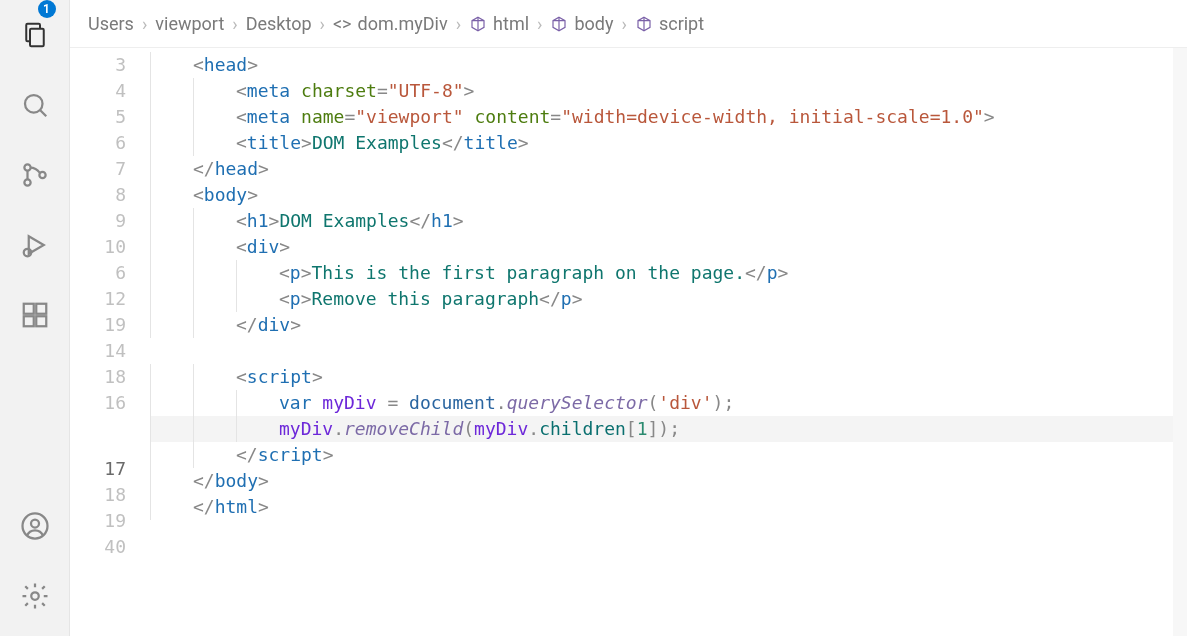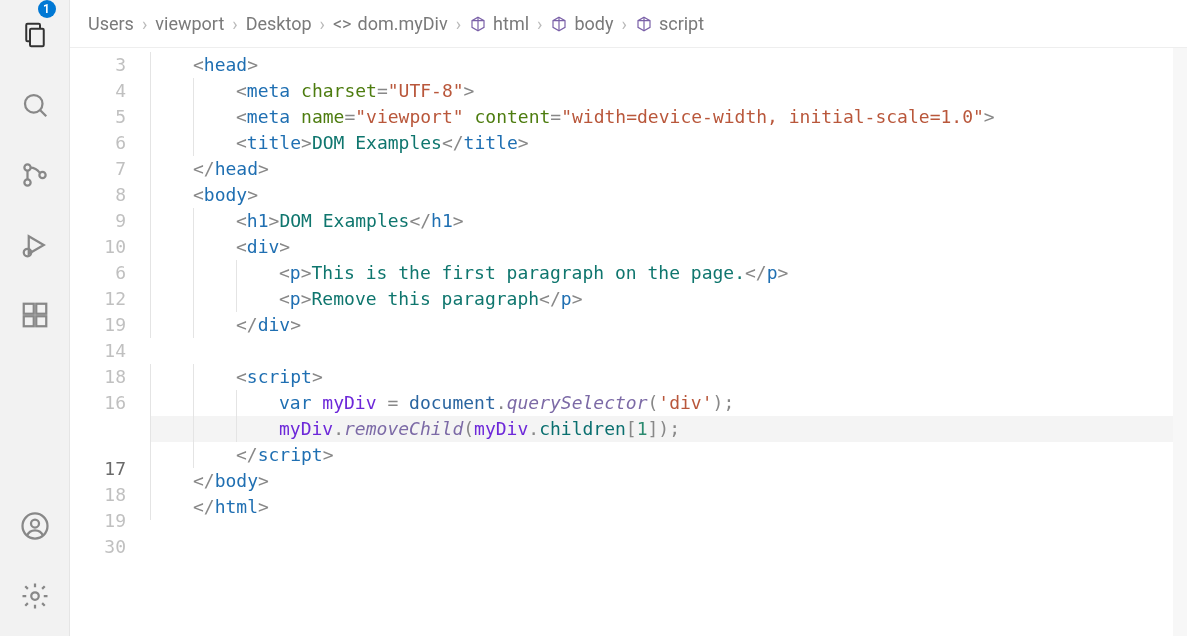--- a/index.html
+++ b/index.html
@@ -261,18 +261,18 @@
         <div class="ln">10</div>
         <div class="ln">6</div>
         <div class="ln">12</div>
         <div class="ln">19</div>
         <div class="ln">14</div>
         <div class="ln">18</div>
         <div class="ln">16</div>
         <div class="ln current">17</div>
         <div class="ln">18</div>
         <div class="ln">19</div>
-        <div class="ln">30</div>
+        <div class="ln">40</div>
       </div>
     <div class="code" id="code"><div class="row"><div class="guide" style="left: 0px;"></div><span class="row-content" style="padding-left: 43px;"><span class="punc">&lt;</span><span class="tag">head</span><span class="punc">&gt;</span></span></div><div class="row"><div class="guide" style="left: 0px;"></div><div class="guide" style="left: 43px;"></div><span class="row-content" style="padding-left: 86px;"><span class="punc">&lt;</span><span class="tag">meta</span><span class="txt"> </span><span class="attr">charset</span><span class="punc">=</span><span class="str">"UTF-8"</span><span class="punc">&gt;</span></span></div><div class="row"><div class="guide" style="left: 0px;"></div><div class="guide" style="left: 43px;"></div><span class="row-content" style="padding-left: 86px;"><span class="punc">&lt;</span><span class="tag">meta</span><span class="txt"> </span><span class="attr">name</span><span class="punc">=</span><span class="str">"viewport"</span><span class="txt"> </span><span class="attr">content</span><span class="punc">=</span><span class="str">"width=device-width, initial-scale=1.0"</span><span class="punc">&gt;</span></span></div><div class="row"><div class="guide" style="left: 0px;"></div><div class="guide" style="left: 43px;"></div><span class="row-content" style="padding-left: 86px;"><span class="punc">&lt;</span><span class="tag">title</span><span class="punc">&gt;</span><span class="txt">DOM Examples</span><span class="punc">&lt;/</span><span class="tag">title</span><span class="punc">&gt;</span></span></div><div class="row"><div class="guide" style="left: 0px;"></div><span class="row-content" style="padding-left: 43px;"><span class="punc">&lt;/</span><span class="tag">head</span><span class="punc">&gt;</span></span></div><div class="row"><div class="guide" style="left: 0px;"></div><span class="row-content" style="padding-left: 43px;"><span class="punc">&lt;</span><span class="tag">body</span><span class="punc">&gt;</span></span></div><div class="row"><div class="guide" style="left: 0px;"></div><div class="guide" style="left: 43px;"></div><span class="row-content" style="padding-left: 86px;"><span class="punc">&lt;</span><span class="tag">h1</span><span class="punc">&gt;</span><span class="txt">DOM Examples</span><span class="punc">&lt;/</span><span class="tag">h1</span><span class="punc">&gt;</span></span></div><div class="row"><div class="guide" style="left: 0px;"></div><div class="guide" style="left: 43px;"></div><span class="row-content" style="padding-left: 86px;"><span class="punc">&lt;</span><span class="tag">div</span><span class="punc">&gt;</span></span></div><div class="row"><div class="guide" style="left: 0px;"></div><div class="guide" style="left: 43px;"></div><div class="guide" style="left: 86px;"></div><span class="row-content" style="padding-left: 129px;"><span class="punc">&lt;</span><span class="tag">p</span><span class="punc">&gt;</span><span class="txt">This is the first paragraph on the page.</span><span class="punc">&lt;/</span><span class="tag">p</span><span class="punc">&gt;</span></span></div><div class="row"><div class="guide" style="left: 0px;"></div><div class="guide" style="left: 43px;"></div><div class="guide" style="left: 86px;"></div><span class="row-content" style="padding-left: 129px;"><span class="punc">&lt;</span><span class="tag">p</span><span class="punc">&gt;</span><span class="txt">Remove this paragraph</span><span class="punc">&lt;/</span><span class="tag">p</span><span class="punc">&gt;</span></span></div><div class="row"><div class="guide" style="left: 0px;"></div><div class="guide" style="left: 43px;"></div><span class="row-content" style="padding-left: 86px;"><span class="punc">&lt;/</span><span class="tag">div</span><span class="punc">&gt;</span></span></div><div class="row"><span class="row-content" style="padding-left: 0px;"></span></div><div class="row"><div class="guide" style="left: 0px;"></div><div class="guide" style="left: 43px;"></div><span class="row-content" style="padding-left: 86px;"><span class="punc">&lt;</span><span class="tag">script</span><span class="punc">&gt;</span></span></div><div class="row"><div class="guide" style="left: 0px;"></div><div class="guide" style="left: 43px;"></div><div class="guide" style="left: 86px;"></div><span class="row-content" style="padding-left: 129px;"><span class="kw">var</span><span class="txt"> </span><span class="ident">myDiv</span><span class="txt"> </span><span class="punc">=</span><span class="txt"> </span><span class="obj">document</span><span class="punc">.</span><span class="func">querySelector</span><span class="punc">(</span><span class="str">'div'</span><span class="punc">);</span></span></div><div class="row current"><div class="guide" style="left: 0px;"></div><div class="guide" style="left: 43px;"></div><div class="guide" style="left: 86px;"></div><span class="row-content" style="padding-left: 129px;"><span class="ident">myDiv</span><span class="punc">.</span><span class="func">removeChild</span><span class="punc">(</span><span class="ident">myDiv</span><span class="punc">.</span><span class="prop">children</span><span class="punc">[</span><span class="num">1</span><span class="punc">]);</span></span></div><div class="row"><div class="guide" style="left: 0px;"></div><div class="guide" style="left: 43px;"></div><span class="row-content" style="padding-left: 86px;"><span class="punc">&lt;/</span><span class="tag">script</span><span class="punc">&gt;</span></span></div><div class="row"><div class="guide" style="left: 0px;"></div><span class="row-content" style="padding-left: 43px;"><span class="punc">&lt;/</span><span class="tag">body</span><span class="punc">&gt;</span></span></div><div class="row"><div class="guide" style="left: 0px;"></div><span class="row-content" style="padding-left: 43px;"><span class="punc">&lt;/</span><span class="tag">html</span><span class="punc">&gt;</span></span></div></div>
     <div class="scroll-track"></div>
   </div>
 </div>
 
 </body></html>

